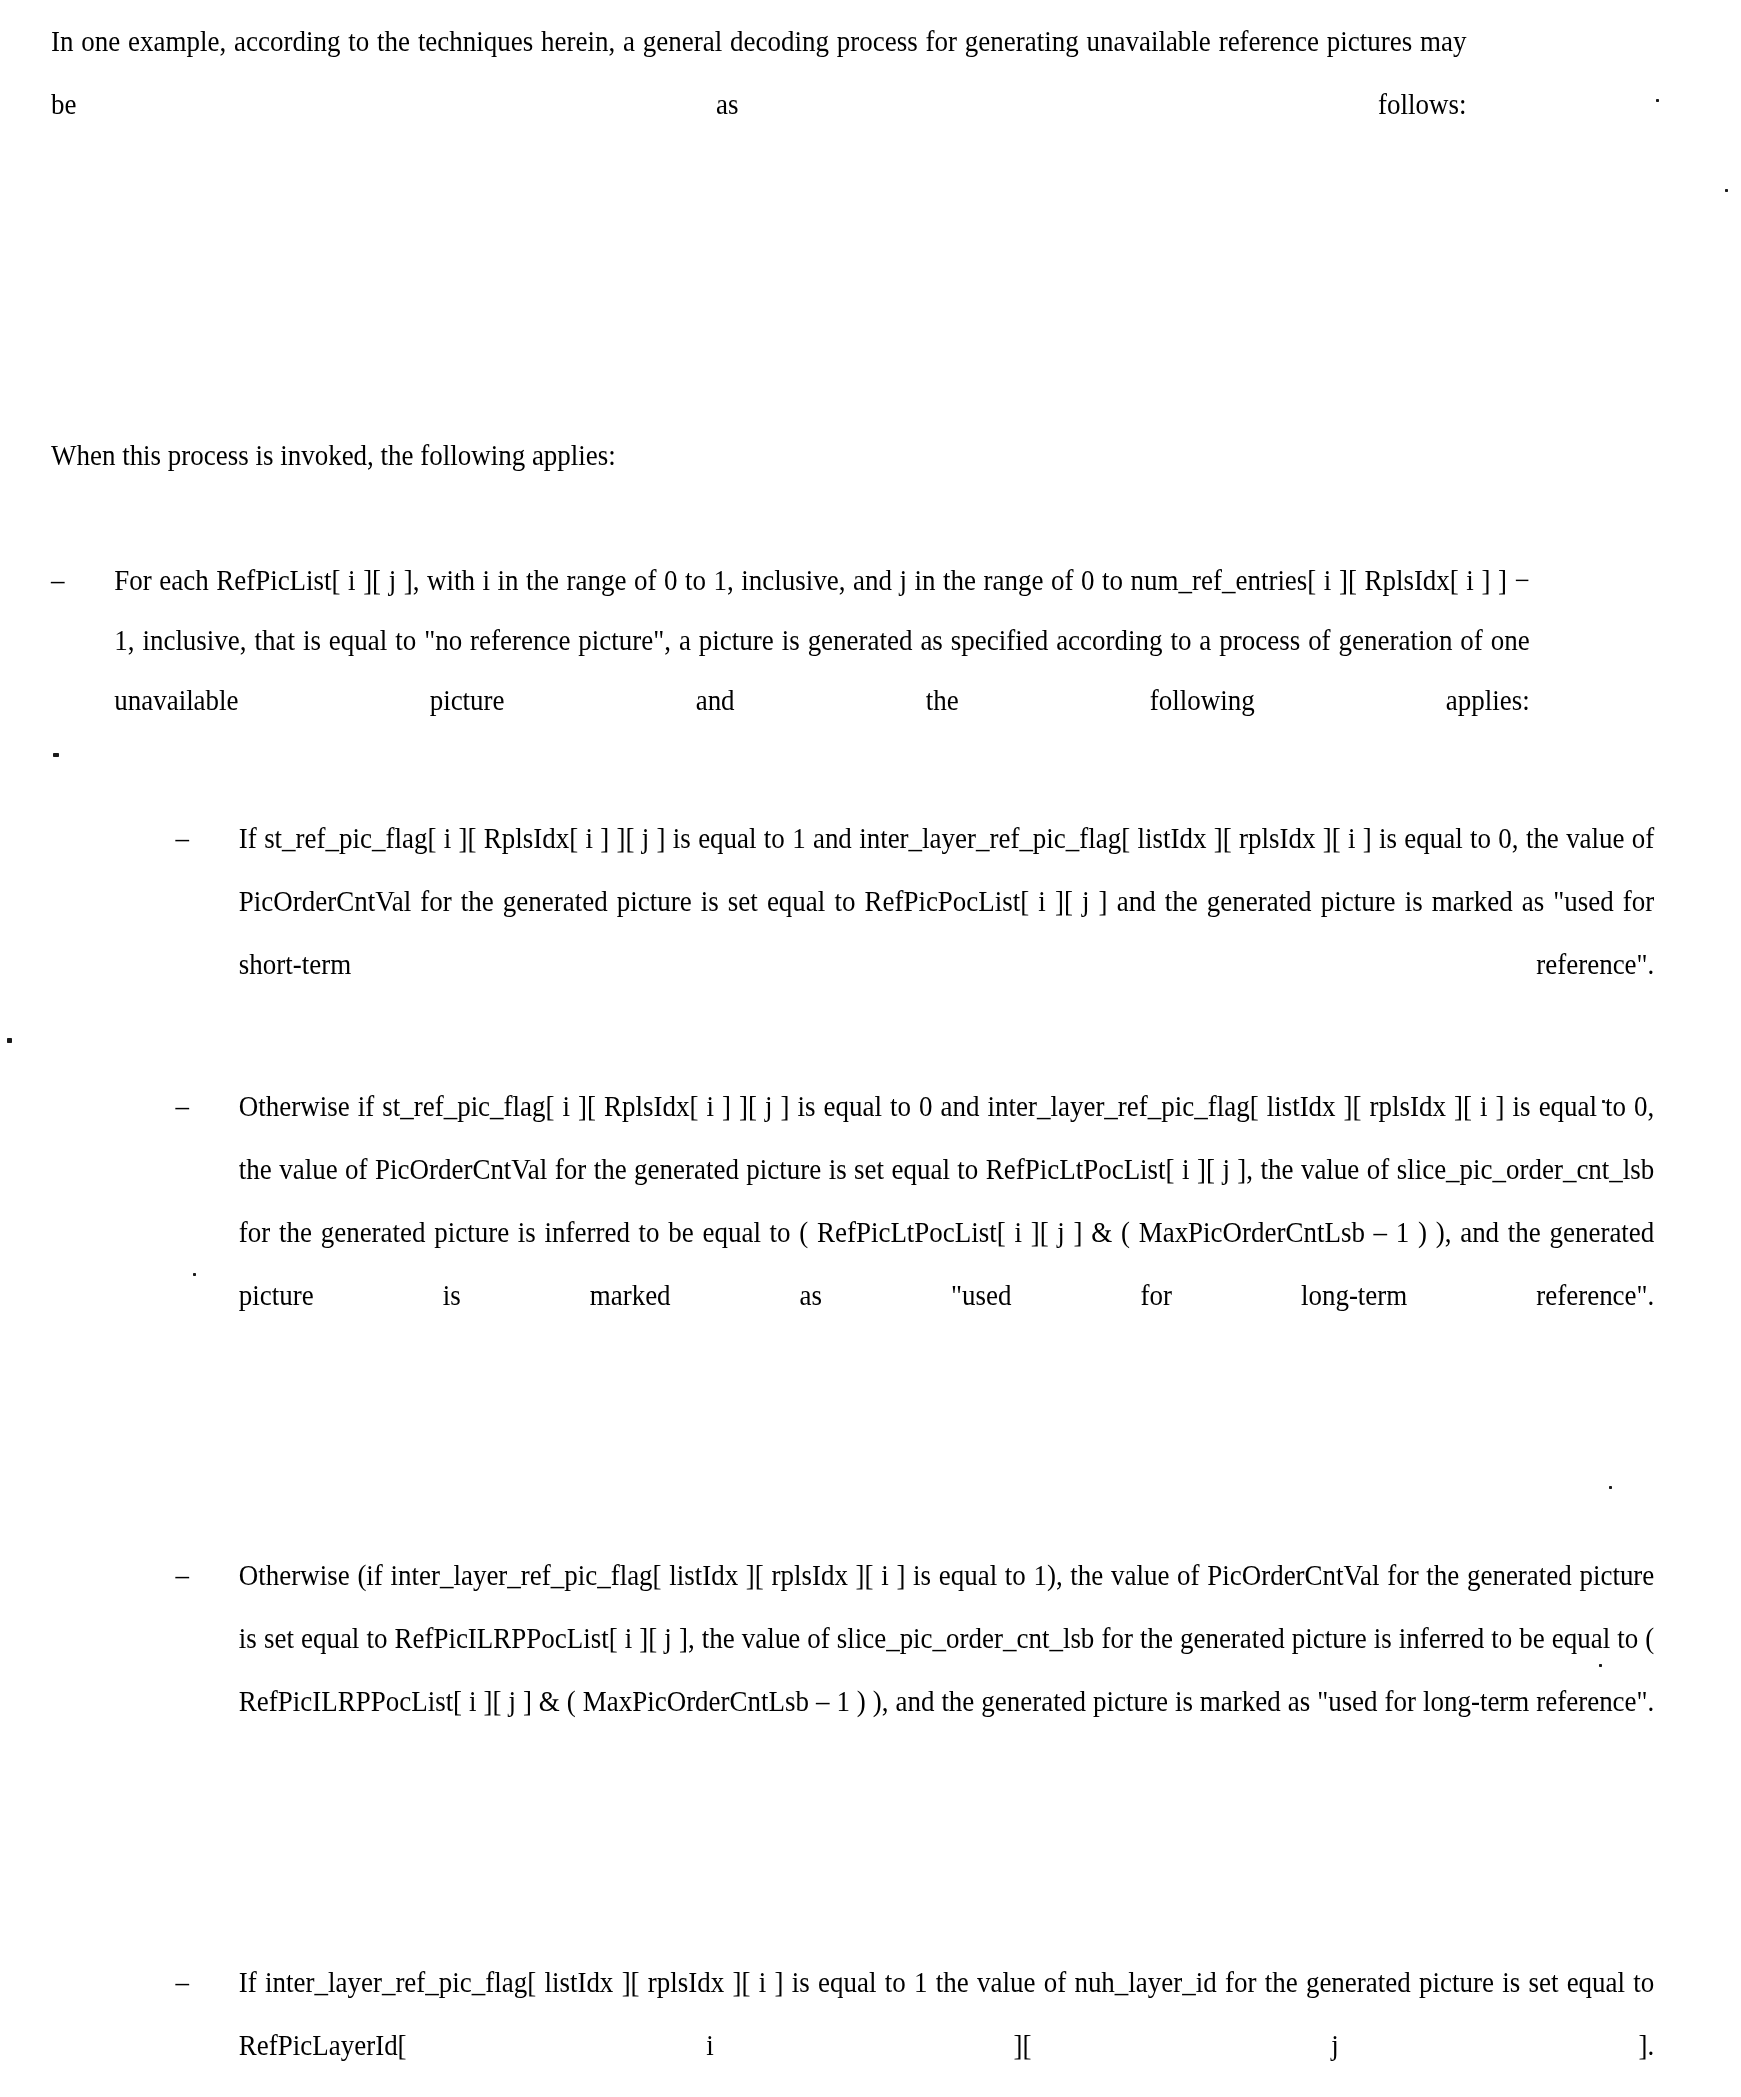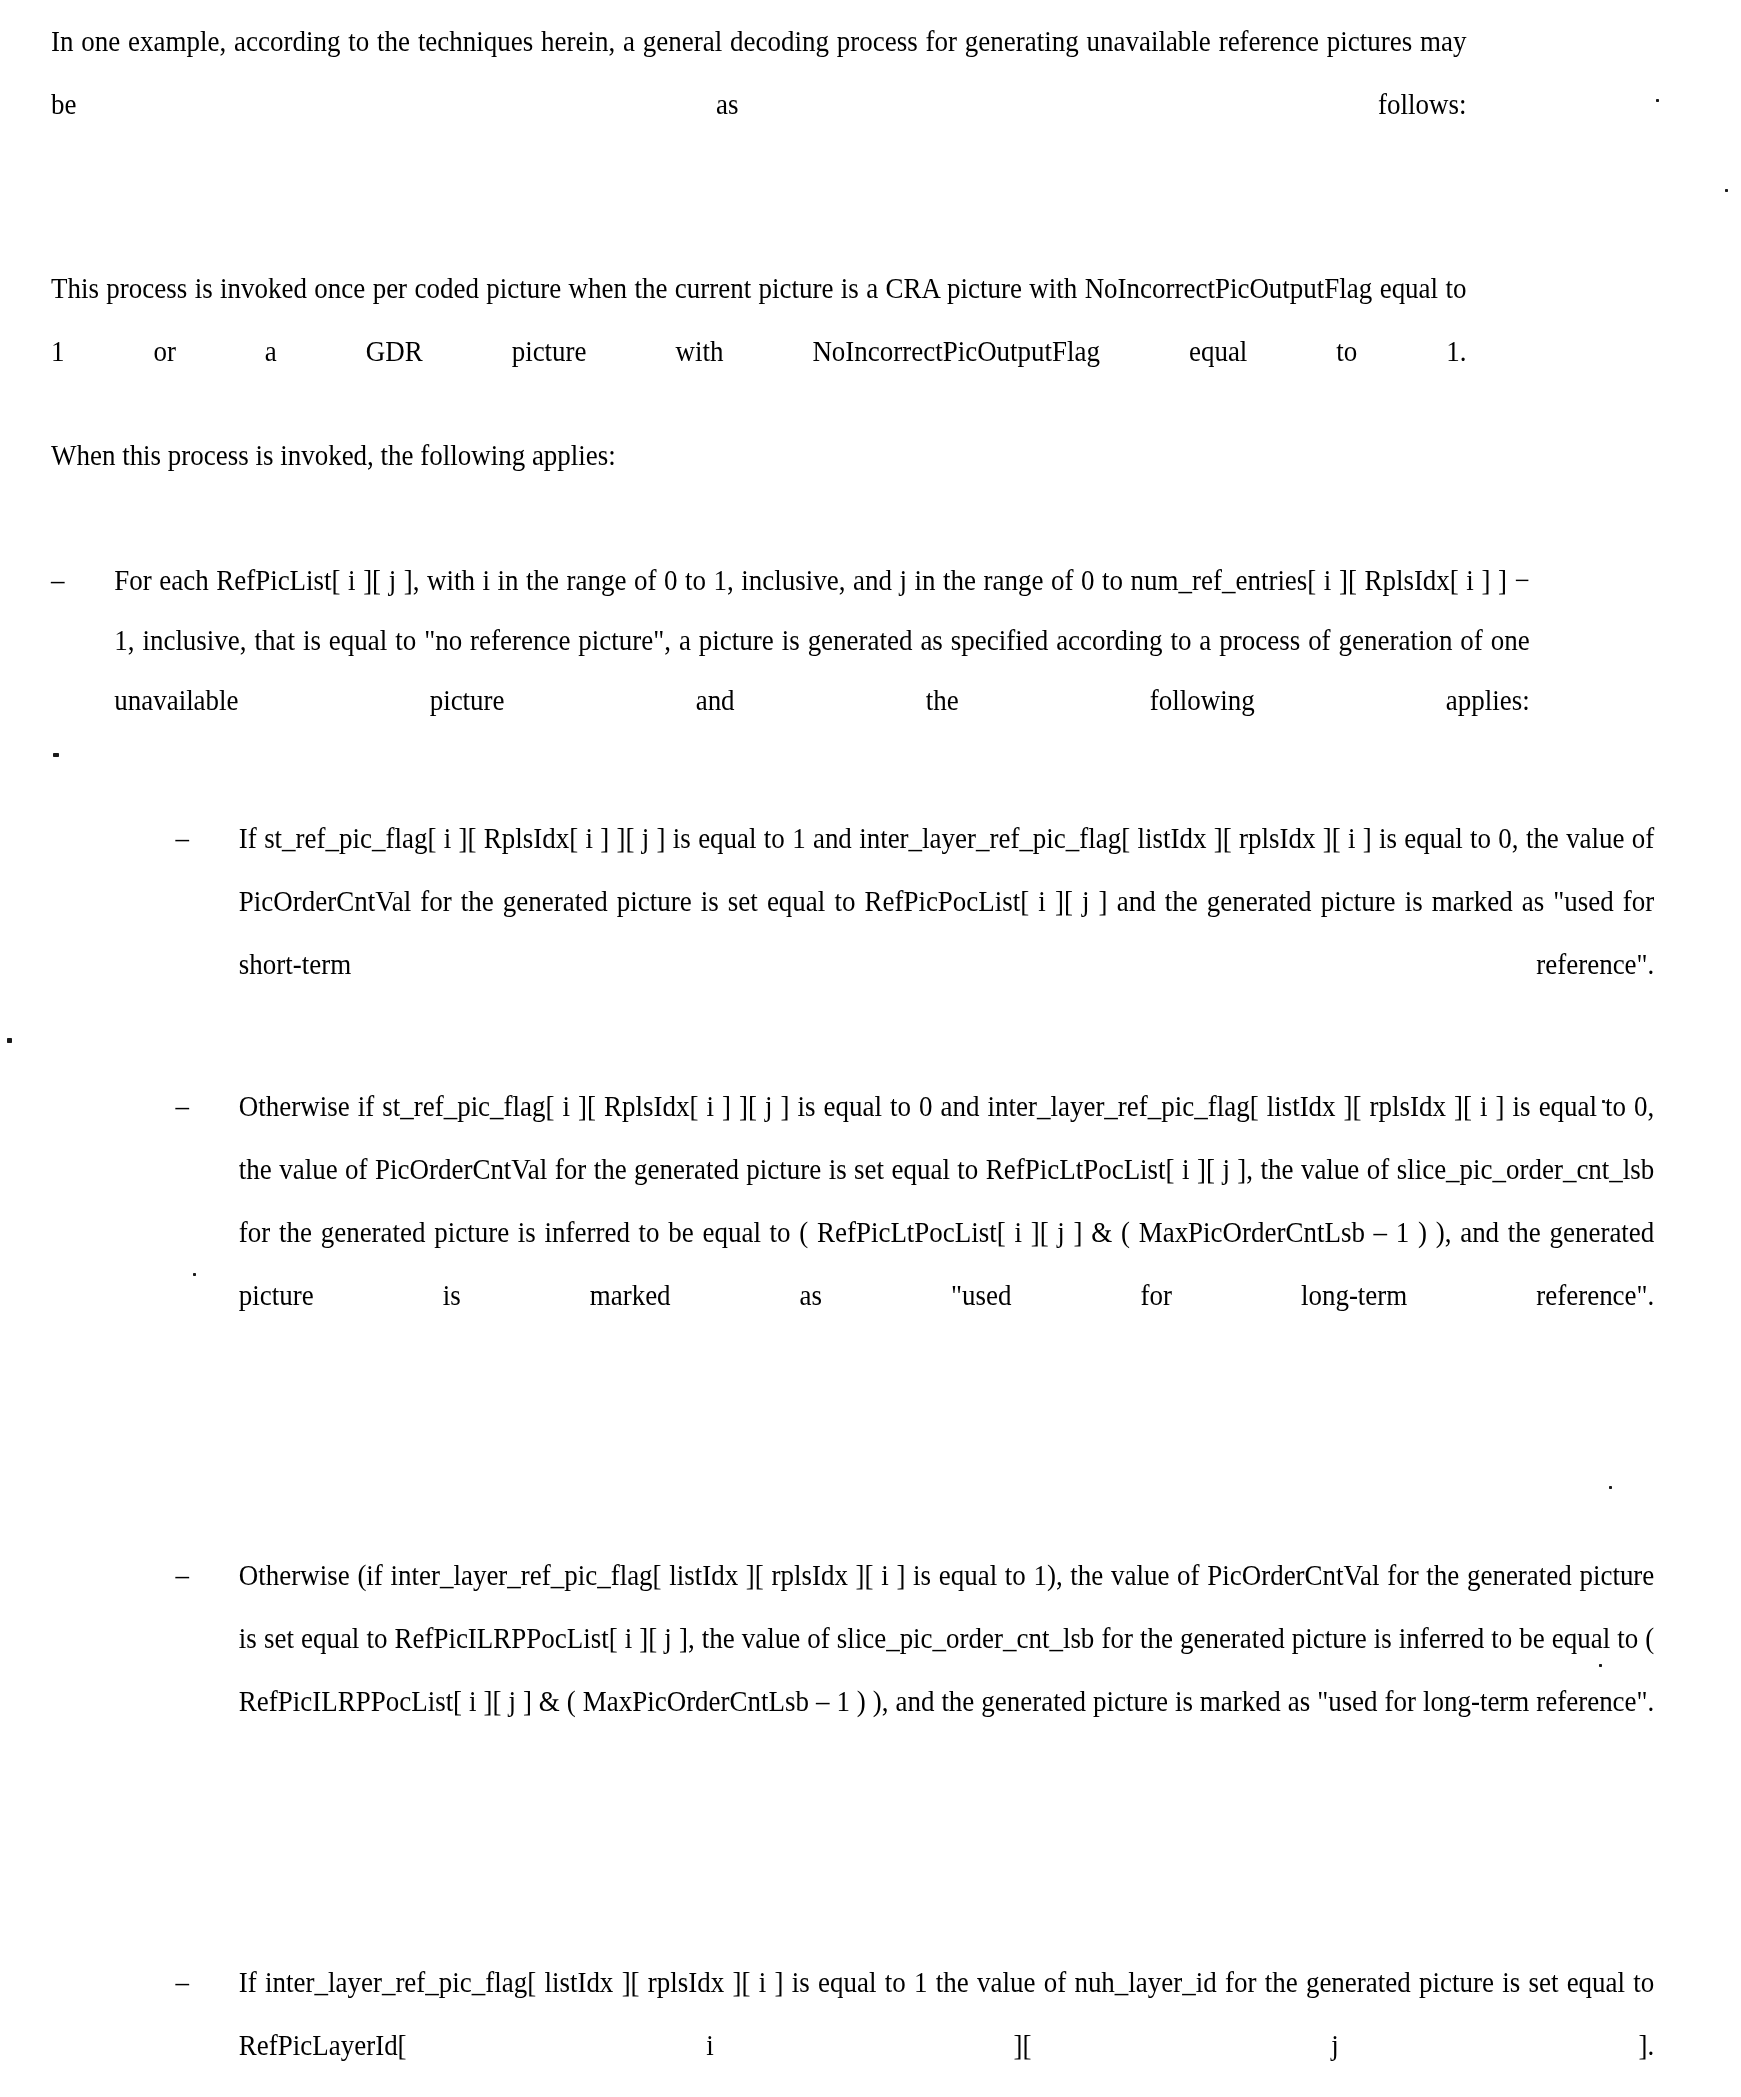--- a/index.html
+++ b/index.html
@@ -107,23 +107,20 @@
   <div class="speck" style="left:6.5px;  top:1038px; width:5.9px; height:4.6px;"></div>
   <div class="speck" style="left:1602px; top:1100px; width:3.3px; height:3.3px;"></div>
   <div class="speck" style="left:1609px; top:1486px; width:3.3px; height:3.3px;"></div>
   <div class="speck" style="left:1599px; top:1664px; width:3.3px; height:3.3px;"></div>
   <div class="speck" style="left:193px;  top:1273px; width:3.3px; height:3.3px;"></div>
 
   <div class="body-col" style="top:10.4px;">
     <p class="para">In one example, according to the techniques herein, a general decoding process for generating unavailable reference pictures may be as follows:</p>
   </div>
 
-  <div class="body-col" style="top:257px;">
-    <p class="para">This process is invoked once per coded picture when the current picture is a CRA picture with NoIncorrectPicOutputFlag equal to 1 or a GDR picture with NoIncorrectPicOutputFlag equal to 1.</p>
-  </div>
 
   <div class="body-col" style="top:424px;">
     <p class="para nojust">When this process is invoked, the following applies:</p>
   </div>
 
   <div class="body-col" style="top:550px;">
     <div class="lvl1">
       <span class="dash dash-l1">–</span>
       <span>For each     RefPicList[ i ][ j ], with i in the range of 0 to 1, inclusive, and j in the range of 0 to num_ref_entries[ i ][ RplsIdx[ i ] ] − 1, inclusive, that is equal to "no reference picture", a picture is generated as specified according to a process of generation of one unavailable picture and the following applies:</span>
     </div>

